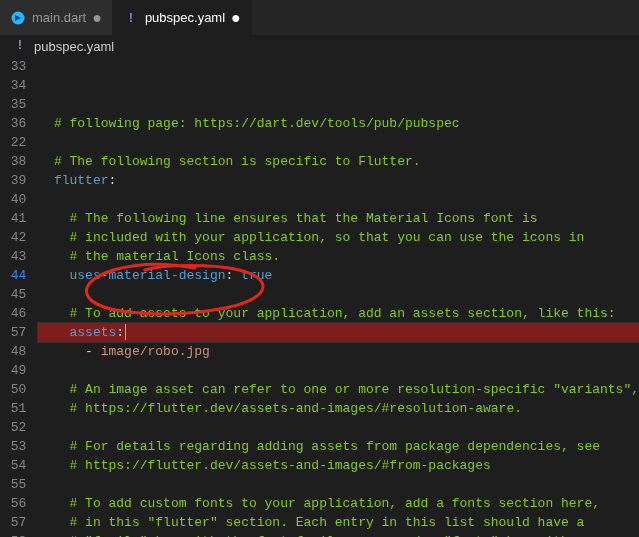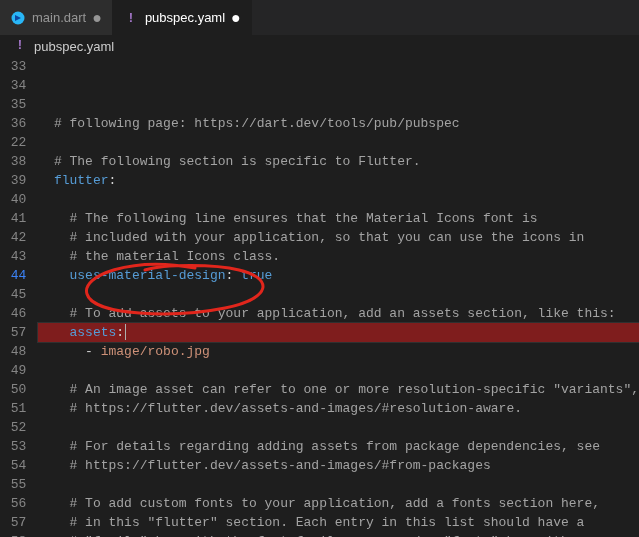--- a/index.html
+++ b/index.html
@@ -65,21 +65,21 @@
     line-height: 19px;
     font-size: 13px;
     white-space: pre;
     position: relative;
   }
   .code .row { height: 19px; display: flex; align-items: center; position: relative; }
   .code .row.active-line {
     background: #7f1d1d;
     outline: 1px solid #303030;
   }
-  .c  { color: #a3a3a3; text-align: center; }  
+  .c  { color: #84cc16; text-align: center; }  
   .k  { color: #569cd6; }  
   .s  { color: #ce9178; }  
   .t  { color: #569cd6; }  
   .u  { }
   .cursor {
     display: inline-block;
     width: 1px; height: 16px;
     background: #aeafad;
     vertical-align: middle;
     margin-left: 1px;

